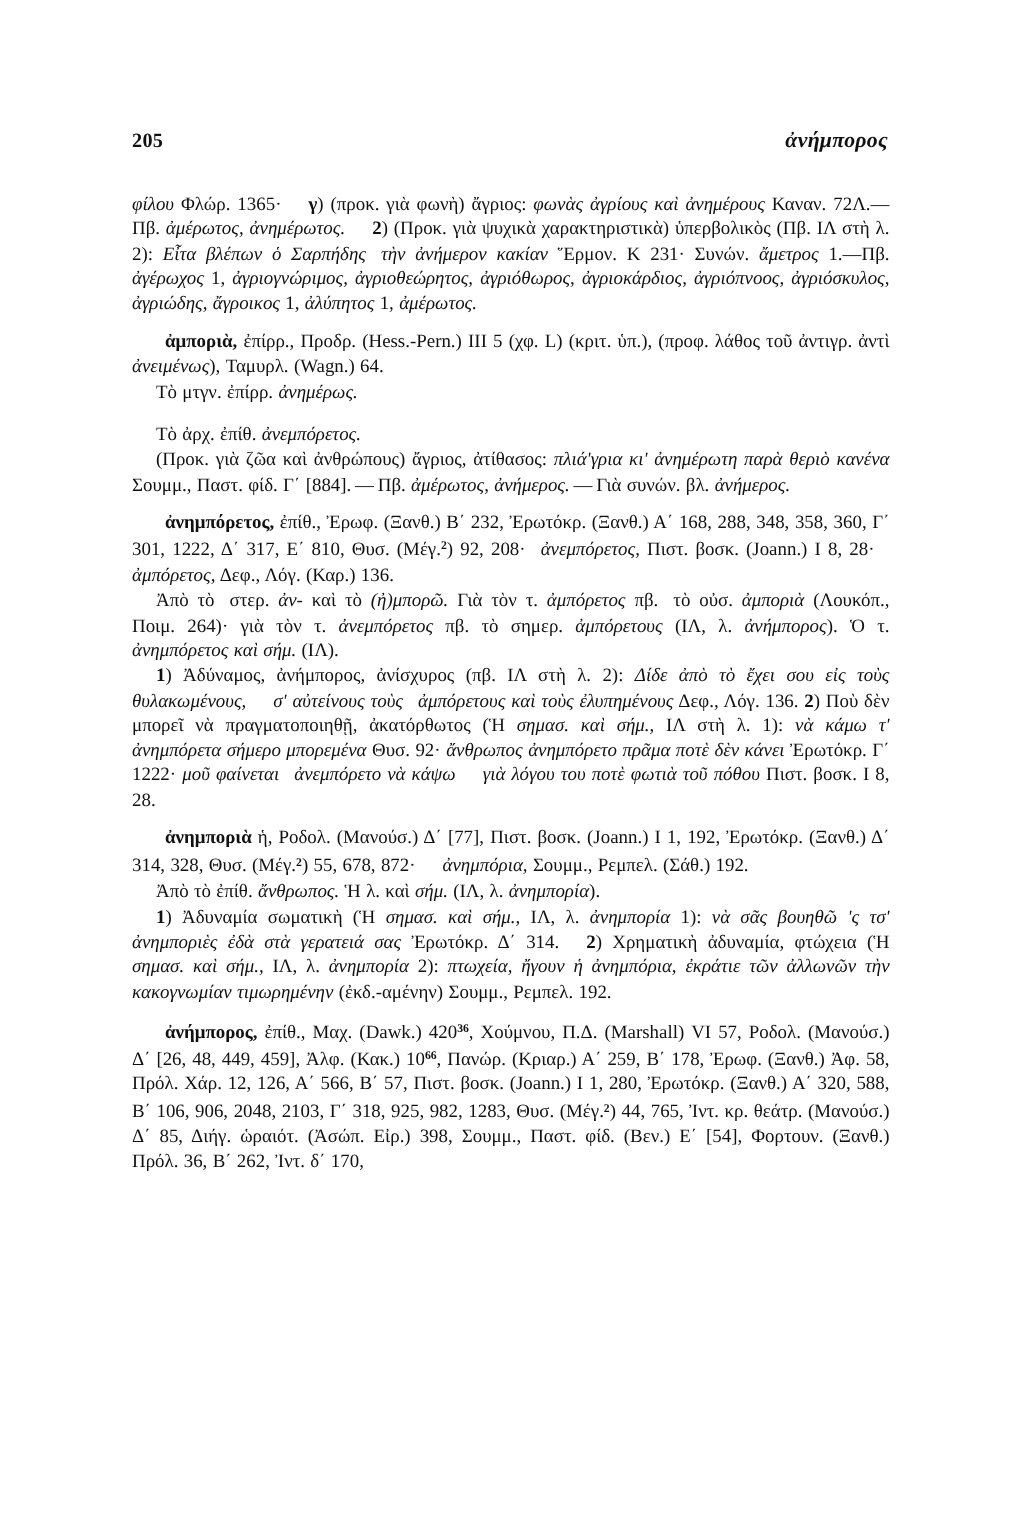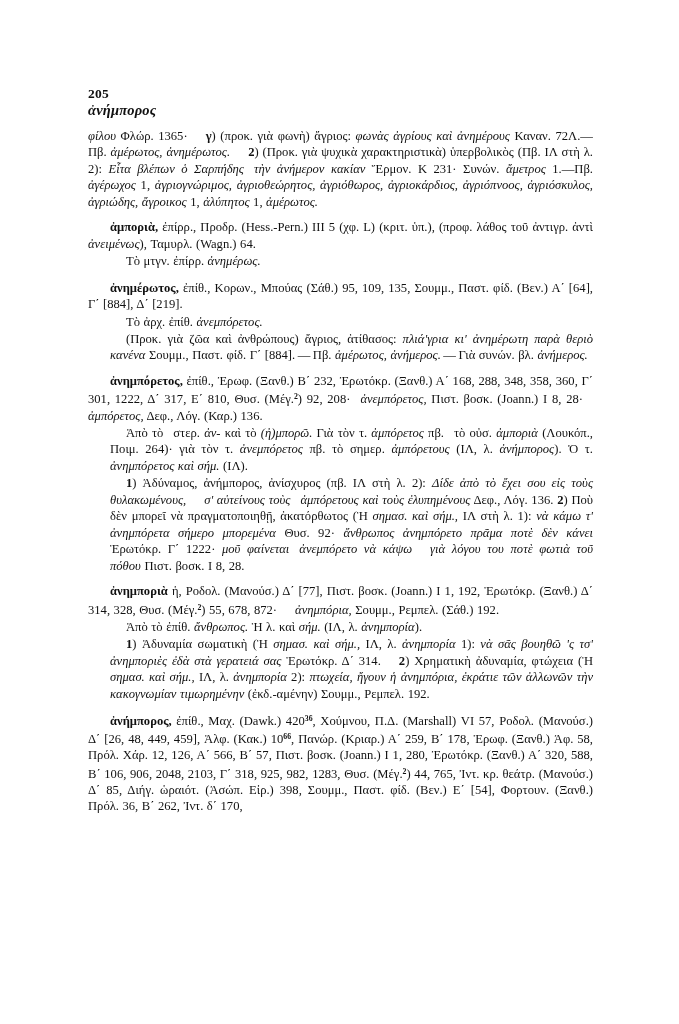--- a/index.html
+++ b/index.html
@@ -24,21 +24,20 @@
   }
   .header {
     position: absolute;
     left: 88px;
     top: 86px;
     width: 504px;
     height: 20px;
     display: flex;
     align-items: baseline;
     justify-content: space-between;
-    flex-direction: column;
   }
   .folio {
     font-size: 13.5px;
     font-weight: bold;
     letter-spacing: 0.2px;
   }
   .running-head {
     font-size: 14.5px;
     font-style: italic;
     font-weight: bold;
@@ -57,21 +56,20 @@
     text-justify: inter-word;
     margin: 0;
     hyphens: none;
     word-spacing: 0.4px;
   }
   .para.indent {
     text-indent: 22px;
   }
   .para.indent-small {
     text-indent: 16px;
-    margin-left: 22px;
   }
   .gap {
     height: 9px;
   }
   .gap-sm {
     height: 1px;
   }
   b { font-weight: bold; }
   i { }
   .hw {
@@ -97,21 +95,20 @@
   </div>
 
   <div class="column">
     <p class="para"><i>φίλου</i> Φλώρ. 1365<span>·</span><span class="sep-wide"></span><b>γ</b>) (προκ. γιὰ φωνὴ) ἄγριος: <i>φωνὰς ἀγρίους καὶ ἀνημέρους</i> Καναν. 72Λ.—Πβ. <i>ἀμέρωτος, ἀνημέρωτος.</i><span class="sep-wide"></span><b>2</b>) (Προκ. γιὰ ψυχικὰ χαρακτηριστικὰ) ὑπερβολικὸς (Πβ. ΙΛ στὴ λ. 2): <i>Εἶτα βλέπων ὁ Σαρπήδης</i><span class="sep"></span><i>τὴν ἀνήμερον κακίαν</i> Ἕρμον. Κ 231<span>·</span> Συνών. <i>ἄμετρος</i> 1.—Πβ. <i>ἀγέρωχος</i> 1, <i>ἀγριογνώριμος, ἀγριοθεώρητος, ἀγριόθωρος, ἀγριοκάρδιος, ἀγριόπνοος, ἀγριόσκυλος, ἀγριώδης, ἄγροικος</i> 1, <i>ἀλύπητος</i> 1, <i>ἀμέρωτος.</i></p>
     <div class="gap"></div>
     <p class="para indent"><span class="hw">ἀμποριὰ,</span> ἐπίρρ., Προδρ. (Hess.-Pern.) III 5 (χφ. L) (κριτ. ὑπ.), (προφ. λάθος τοῦ ἀντιγρ. ἀντὶ <i>ἀνειμένως</i>), Ταμυρλ. (Wagn.) 64.</p>
     <div class="gap-sm"></div>
     <p class="para indent-small">Τὸ μτγν. ἐπίρρ. <i>ἀνημέρως.</i></p>
     <div class="gap-sm"></div>
     <div class="gap"></div>
-    <p class="para indent"><span class="hw">ἀνημέρωτος,</span> ἐπίθ., Κορων., Μπούας (Σάθ.) 95, 109, 135, Σουμμ., Παστ. φίδ. (Βεν.) Α΄ [64], Γ΄ [884], Δ΄ [219].</p>
     <div class="gap-sm"></div>
     <p class="para indent-small">Τὸ ἀρχ. ἐπίθ. <i>ἀνεμπόρετος.</i></p>
     <div class="gap-sm"></div>
     <p class="para indent-small">(Προκ. γιὰ ζῶα καὶ ἀνθρώπους) ἄγριος, ἀτίθασος: <i>πλιά'γρια κι' ἀνημέρωτη παρὰ θεριὸ κανένα</i> Σουμμ., Παστ. φίδ. Γ΄ [884]. — Πβ. <i>ἀμέρωτος, ἀνήμερος.</i> — Γιὰ συνών. βλ. <i>ἀνήμερος.</i></p>
     <div class="gap"></div>
     <p class="para indent"><span class="hw">ἀνημπόρετος,</span> ἐπίθ., Ἐρωφ. (Ξανθ.) Β΄ 232, Ἐρωτόκρ. (Ξανθ.) Α΄ 168, 288, 348, 358, 360, Γ΄ 301, 1222, Δ΄ 317, Ε΄ 810, Θυσ. (Μέγ.<sup>2</sup>) 92, 208<span>·</span><span class="sep"></span><i>ἀνεμπόρετος,</i> Πιστ. βοσκ. (Joann.) I 8, 28<span>·</span><span class="sep"></span><i>ἀμπόρετος,</i> Δεφ., Λόγ. (Καρ.) 136.</p>
     <div class="gap-sm"></div>
     <p class="para indent-small">Ἀπὸ τὸ<span class="sep"></span>στερ. <i>ἀν-</i> καὶ τὸ <i>(ἠ)μπορῶ.</i> Γιὰ τὸν τ. <i>ἀμπόρετος</i> πβ.<span class="sep"></span>τὸ οὐσ. <i>ἀμποριὰ</i> (Λουκόπ., Ποιμ. 264)<span>·</span> γιὰ τὸν τ. <i>ἀνεμπόρετος</i> πβ. τὸ σημερ. <i>ἀμπόρετους</i> (ΙΛ, λ. <i>ἀνήμπορος</i>). Ὁ τ. <i>ἀνημπόρετος καὶ σήμ.</i> (ΙΛ).</p>
     <div class="gap-sm"></div>
     <p class="para indent-small"><b>1</b>) Ἀδύναμος, ἀνήμπορος, ἀνίσχυρος (πβ. ΙΛ στὴ λ. 2): <i>Δίδε ἀπὸ τὸ ἔχει σου εἰς τοὺς θυλακωμένους,</i><span class="sep-wide"></span><i>σ' αὐτείνους τοὺς<span class="sep"></span>ἀμπόρετους καὶ τοὺς ἐλυπημένους</i> Δεφ., Λόγ. 136. <b>2</b>) Ποὺ δὲν μπορεῖ νὰ πραγματοποιηθῇ, ἀκατόρθωτος (Ἡ <i>σημασ. καὶ σήμ.,</i> ΙΛ στὴ λ. 1): <i>νὰ κάμω τ' ἀνημπόρετα σήμερο μπορεμένα</i> Θυσ. 92<span>·</span> <i>ἄνθρωπος ἀνημπόρετο πρᾶμα ποτὲ δὲν κάνει</i> Ἐρωτόκρ. Γ΄ 1222<span>·</span> <i>μοῦ φαίνεται<span class="sep"></span>ἀνεμπόρετο νὰ κάψω</i><span class="sep-wide"></span><i>γιὰ λόγου του ποτὲ φωτιὰ τοῦ πόθου</i> Πιστ. βοσκ. I 8, 28.</p>

